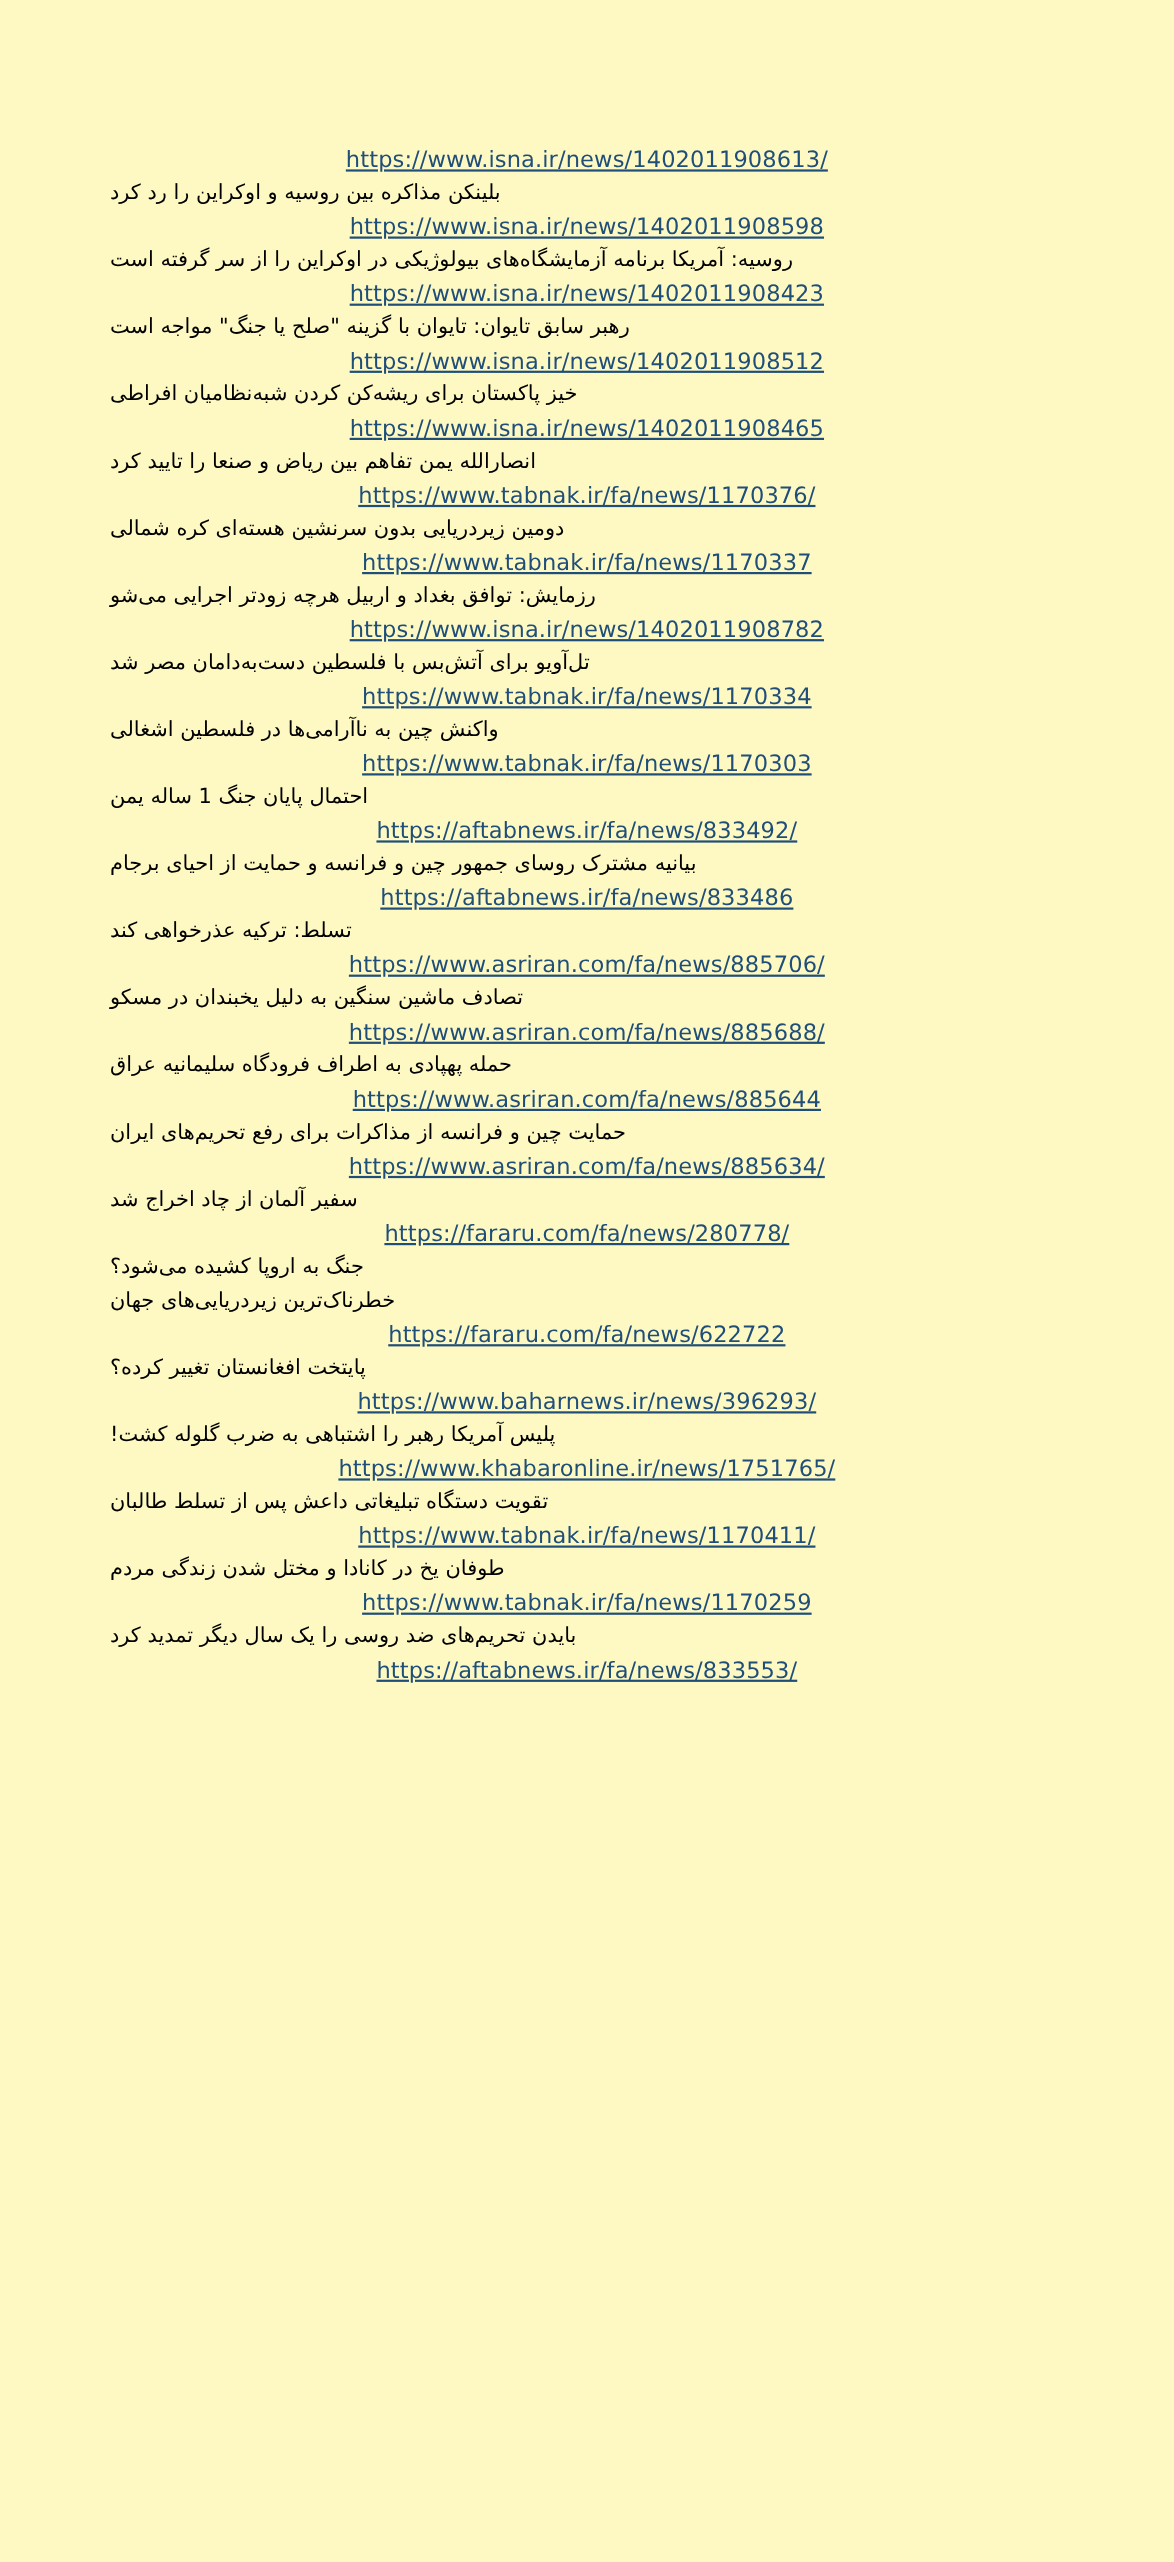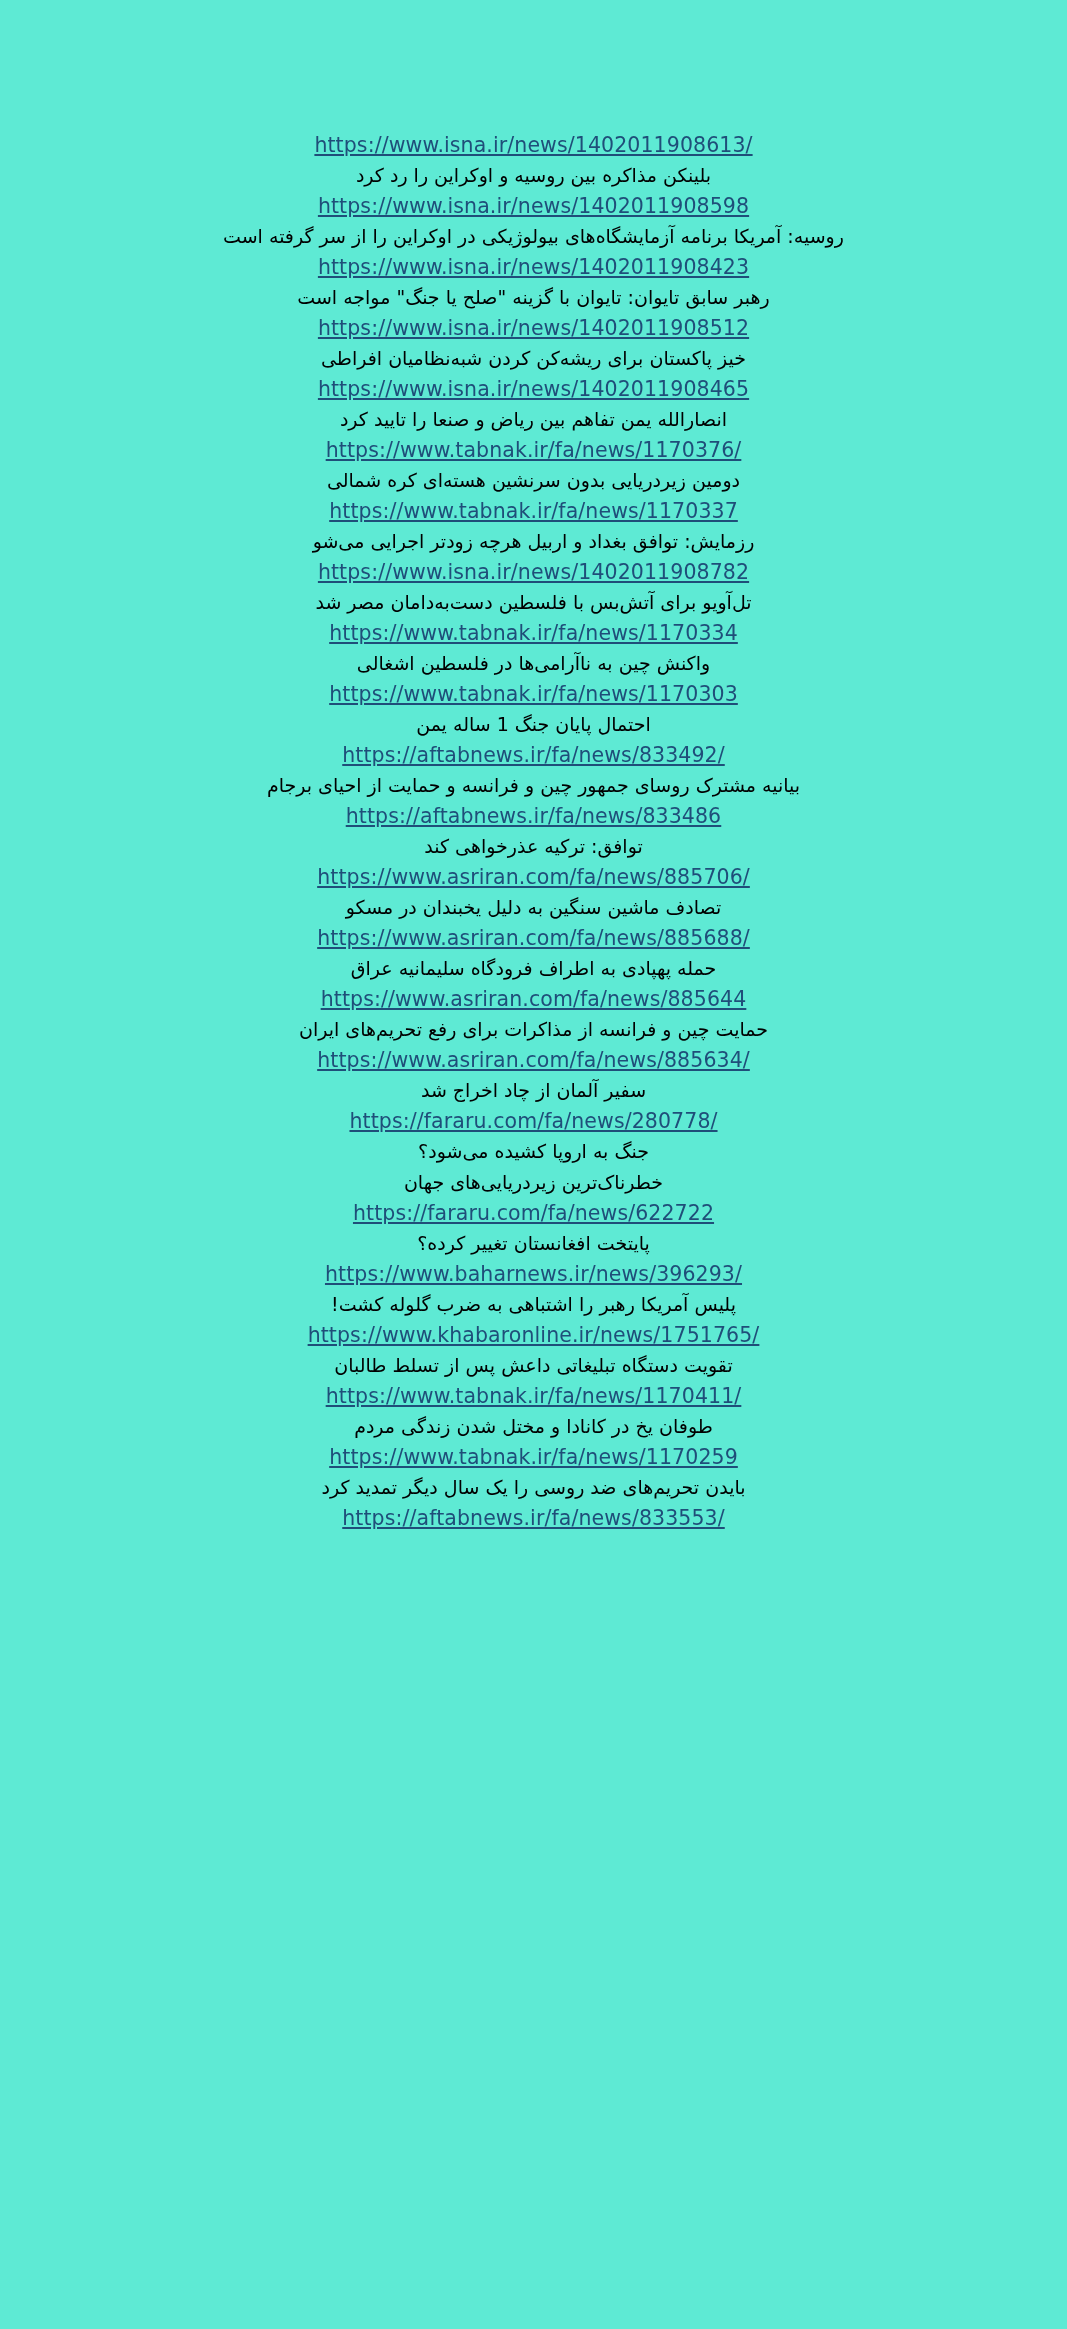--- a/index.html
+++ b/index.html
@@ -10,21 +10,21 @@
   body {
     width: 1067px;
     min-height: 2329px;
     font-family: "DejaVu Sans", sans-serif;
   }
   .page {
     width: 1067px;
     min-height: 2329px;
     box-sizing: border-box;
     padding: 130px 100px 0 100px;
-    background: #5eead4;
+    background: #fef9c3;
   }
   .list {
     direction: rtl;
     text-align: center;
   }
   .entry {
     margin: 0;
     padding: 0;
   }
   .url {
@@ -34,21 +34,21 @@
     font-family: "DejaVu Sans", sans-serif;
     font-size: 20.5px;
     line-height: 30px;
     color: #1f4e79;
     text-decoration: underline;
     letter-spacing: 0.1px;
     white-space: nowrap;
   }
   .headline {
     display: block;
-    text-align: center;
+    text-align: left;
     direction: rtl;
     font-family: "DejaVu Sans", sans-serif;
     font-size: 19px;
     line-height: 31px;
     color: #000000;
     white-space: nowrap;
   }
 </style>
 </head>
 <body>
@@ -107,21 +107,21 @@
       <div class="headline">احتمال پایان جنگ 1 ساله یمن</div>
     </div>
 
     <div class="entry">
       <a class="url" href="#">https://aftabnews.ir/fa/news/833492/</a>
       <div class="headline">بیانیه مشترک روسای جمهور چین و فرانسه و حمایت از احیای برجام</div>
     </div>
 
     <div class="entry">
       <a class="url" href="#">https://aftabnews.ir/fa/news/833486</a>
-      <div class="headline">توافق: ترکیه عذرخواهی کند</div>
+      <div class="headline">تسلط: ترکیه عذرخواهی کند</div>
     </div>
 
     <div class="entry">
       <a class="url" href="#">https://www.asriran.com/fa/news/885706/</a>
       <div class="headline">تصادف ماشین سنگین به دلیل یخبندان در مسکو</div>
     </div>
 
     <div class="entry">
       <a class="url" href="#">https://www.asriran.com/fa/news/885688/</a>
       <div class="headline">حمله پهپادی به اطراف فرودگاه سلیمانیه عراق</div>

